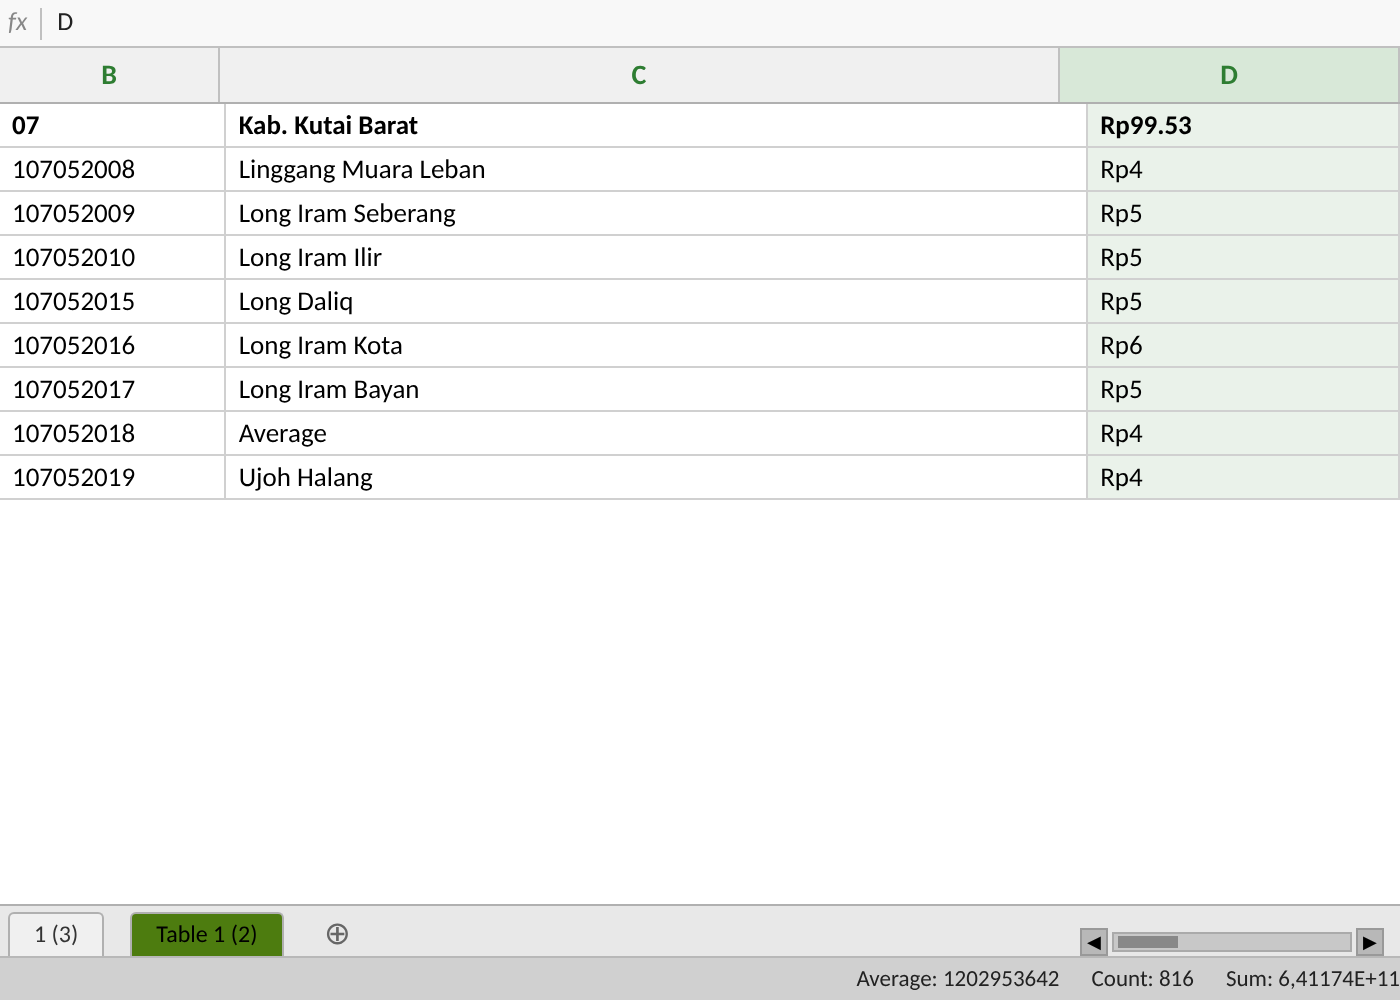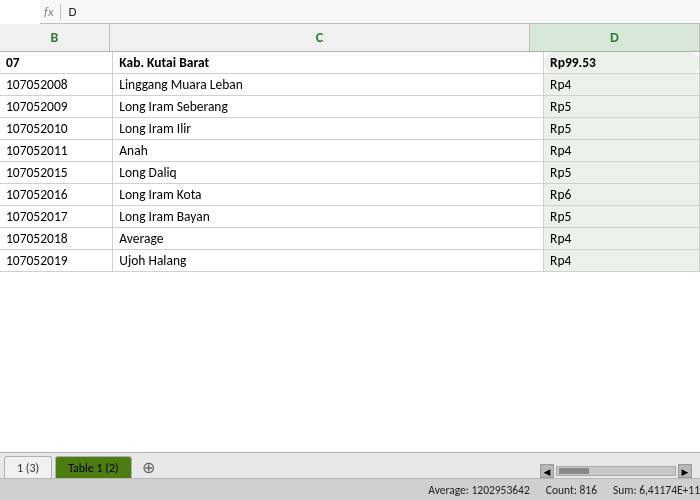--- a/index.html
+++ b/index.html
@@ -15,21 +15,20 @@
 
     
     .formula-bar {
       display: flex;
       align-items: center;
       height: 24px;
       border-bottom: 1px solid #c0c0c0;
       background: #f8f8f8;
       padding: 0 4px;
       font-size: 13px;
-      margin-left: 40px;
     }
     .formula-bar-fx {
       color: #888;
       font-style: italic;
       margin-right: 6px;
       font-size: 13px;
     }
     .formula-bar-separator {
       width: 1px;
       height: 16px;
@@ -90,35 +89,34 @@
       width: 420px;
       text-align: left;
       margin-top: 32px;
     }
     .cell-d {
       width: 152px;
       text-align: left;
     }
     .row-header-bold td {
       font-weight: bold;
-      border-radius: 10px;
     }
     .row-header-bold .cell-c {
       color: #000;
     }
 
     
     .tab-bar {
       height: 26px;
       background: #e8e8e8;
       border-top: 1px solid #b0b0b0;
       display: flex;
       align-items: flex-end;
       padding-left: 4px;
-      gap: 3px;
+      gap: 13px;
     }
     .sheet-tab {
       height: 22px;
       padding: 0 12px;
       font-size: 12px;
       display: flex;
       align-items: center;
       border: 1px solid #b0b0b0;
       border-bottom: none;
       cursor: pointer;
@@ -220,25 +218,20 @@
         </tr>
         <tr>
           <td class="cell-b">107052009</td>
           <td class="cell-c">Long  Iram  Seberang</td>
           <td class="cell-d" style="background: rgb(234, 242, 234);">Rp5</td>
         </tr>
         <tr>
           <td class="cell-b">107052010</td>
           <td class="cell-c">Long  Iram  Ilir</td>
           <td class="cell-d" style="background: rgb(234, 242, 234);">Rp5</td>
-        </tr>
-        <tr>
-          <td class="cell-b">107052011</td>
-          <td class="cell-c">Anah</td>
-          <td class="cell-d" style="background: rgb(234, 242, 234);">Rp4</td>
         </tr>
         <tr>
           <td class="cell-b">107052015</td>
           <td class="cell-c">Long  Daliq</td>
           <td class="cell-d" style="background: rgb(234, 242, 234);">Rp5</td>
         </tr>
         <tr>
           <td class="cell-b">107052016</td>
           <td class="cell-c">Long  Iram  Kota</td>
           <td class="cell-d" style="background: rgb(234, 242, 234);">Rp6</td>

